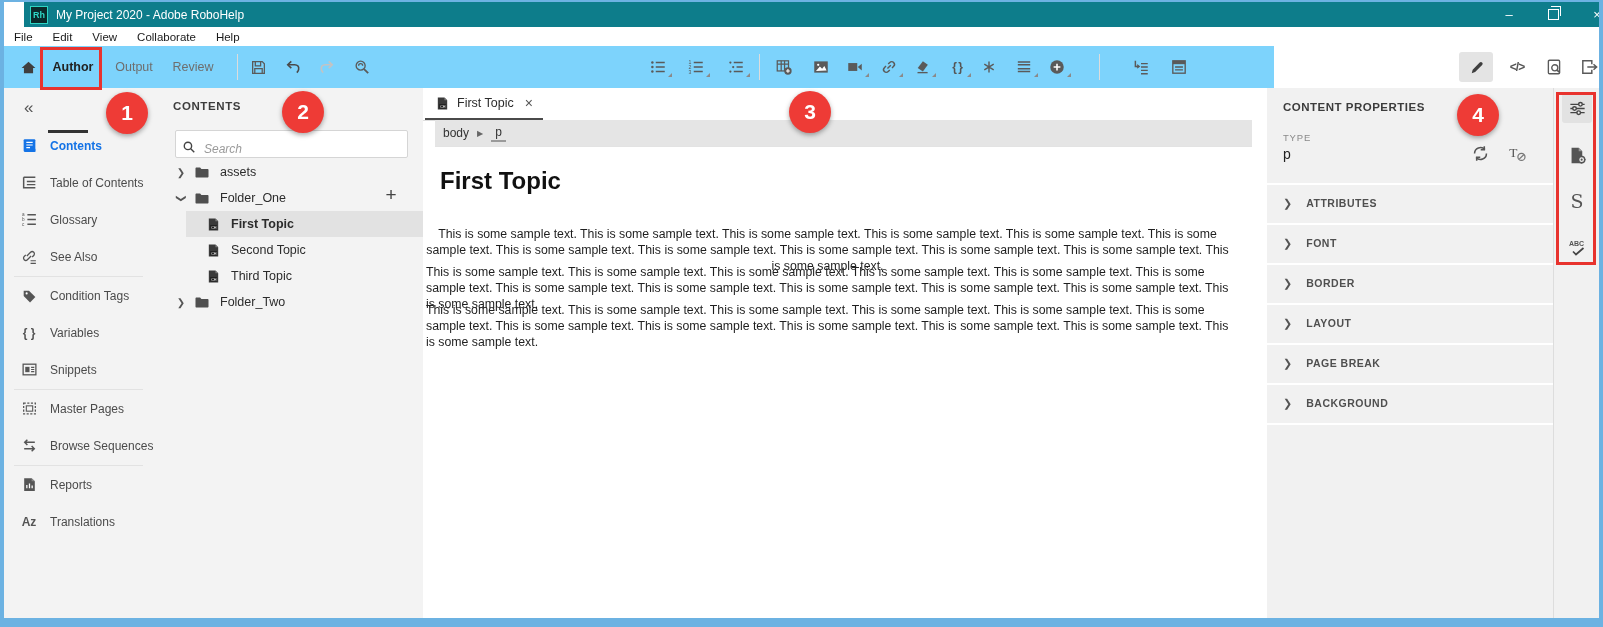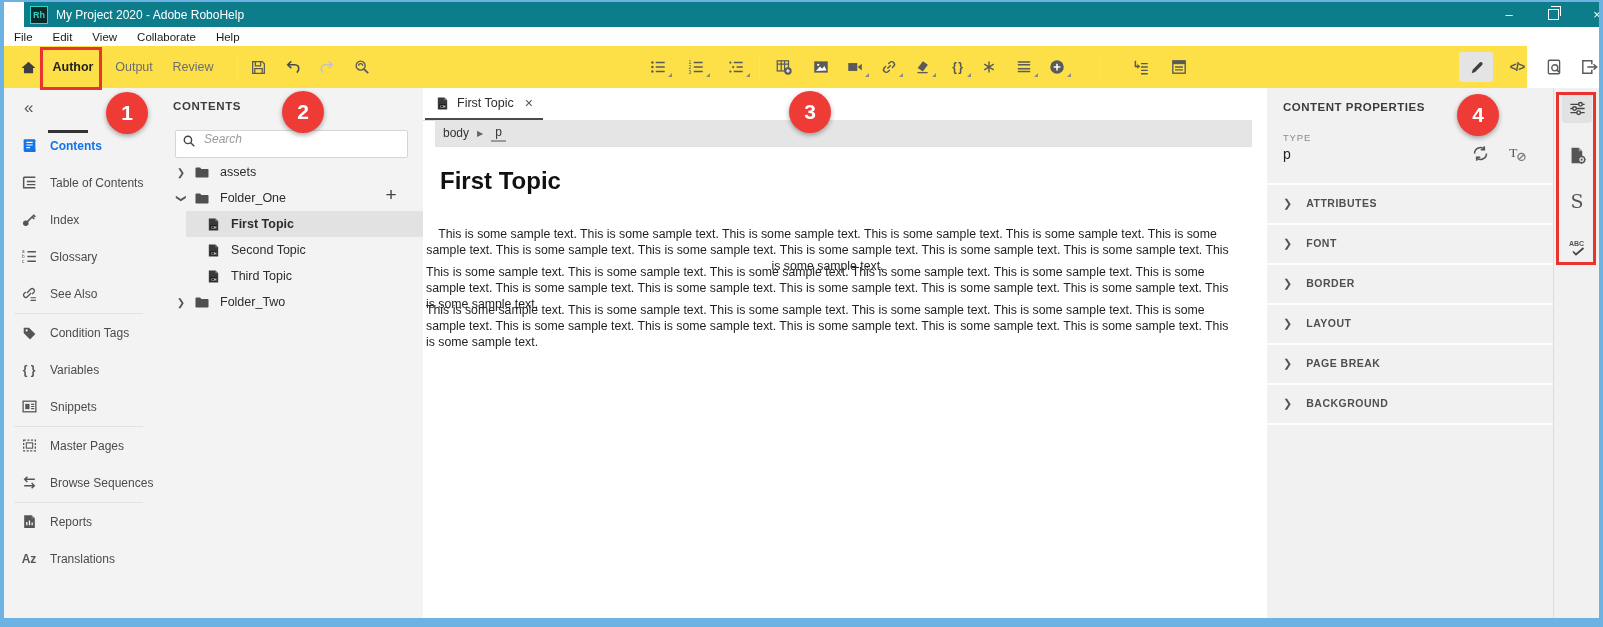--- a/index.html
+++ b/index.html
@@ -14,21 +14,21 @@
            font-size:9px;font-weight:bold;display:flex;align-items:center;justify-content:center;}
   .title-text{margin-left:8px;font-size:12px;}
   .win-controls{margin-left:auto;display:flex;align-items:center;height:100%;}
   .win-btn{width:44px;height:100%;display:flex;align-items:center;justify-content:center;font-size:13px;color:#fff;}
   .restore-glyph{width:9px;height:9px;border:1px solid #fff;position:relative;background:transparent;}
   .restore-glyph:before{content:"";position:absolute;left:2px;top:-4px;width:9px;height:9px;border:1px solid #fff;border-bottom:none;border-left:none;}
   
   .menubar{left:4px;top:27px;width:1595px;height:19px;background:#fff;display:flex;align-items:center;}
   .menu-item{font-size:11.5px;color:#1a1a1a;padding:0 10px;text-align:right;}
   
-  .toolbar{left:4px;top:46px;width:1523px;height:42px;background:#fde047;border-bottom:6px solid #a3a3a3;}
+  .toolbar{left:4px;top:46px;width:1270px;height:42px;background:#7dd3fc;border-bottom:6px solid #a3a3a3;}
   .tb{position:absolute;top:0;height:42px;display:flex;align-items:center;justify-content:center;}
   .tb-tab{font-size:12.5px;color:#6e6e6e;}
   .tb-tab.active{color:#222;font-weight:bold;}
   .vsep{position:absolute;top:8px;width:1px;height:26px;background:#dcdcdc;}
   .ic{display:inline-flex;align-items:center;justify-content:center;width:20px;height:20px;position:relative;}
   .ic svg{display:block;}
   .dd:after{content:"";position:absolute;right:-4px;bottom:0px;border-left:4px solid transparent;border-bottom:4px solid #8a8a8a;}
   .tool-active{background:#e4e4e4;border-radius:3px;width:34px;height:30px;}
   .code-glyph{font-size:12px;color:#555;font-weight:bold;letter-spacing:-1px;}
   
@@ -37,21 +37,21 @@
   .nav-item{display:flex;align-items:center;height:37px;padding-left:16px;gap:12px;font-size:12px;color:#4b4b4b;white-space:nowrap;}
   .nav-item .ic{width:18px;height:18px;flex:none;}
   .nav-item.active{color:#1473e6;font-weight:bold;}
   .nav-div{height:2px;margin:0 0;display:flex;align-items:center;}
   .nav-div i{display:block;height:1px;background:#e2e2e2;width:129px;margin-left:10px;}
   .glyph-ic{font-size:12px;color:#555;font-weight:bold;}
   
   .cpanel{left:153px;top:88px;width:270px;height:530px;background:#f3f3f3;border-right:1px solid #e5e5e5;}
   .cpanel-title{position:absolute;left:20px;top:100px;font-size:11.5px;font-weight:bold;letter-spacing:.6px;color:#3c3c3c;}
   .cpanel-add{position:absolute;left:228px;top:96px;font-size:19px;color:#444;width:20px;text-align:center;}
-  .searchbox{position:absolute;left:22px;top:42px;width:231px;height:26px;background:#fff;border:1px solid #d5d5d5;border-radius:2px;display:flex;align-items:flex-start;}
+  .searchbox{position:absolute;left:22px;top:42px;width:231px;height:26px;background:#fff;border:1px solid #d5d5d5;border-radius:2px;display:flex;align-items:flex-end;}
   .searchbox input{border:none;outline:none;background:transparent;font-size:12px;width:170px;font-family:"Liberation Sans",sans-serif;}
   .searchbox input::placeholder{font-style:italic;color:#9a9a9a;}
   .tree{position:absolute;left:0;top:71px;width:270px;}
   .tree-row{height:26px;display:flex;align-items:center;font-size:12.5px;color:#2c2c2c;}
   .tree-row .chev{width:10px;text-align:center;color:#555;font-size:10px;margin-left:23px;margin-right:6px;}
   .tree-row.topic{padding-left:50px;}
   .tree-row .lbl{margin-left:8px;}
   .tree-row.sel{background:#e2e2e2;margin-left:33px;padding-left:17px;}
   
   .editor{left:423px;top:88px;width:844px;height:530px;background:#fff;}
@@ -340,29 +340,20 @@
       </span>
       <span>Contents</span>
     </div>
     <div class="nav-item">
       <span class="ic">
         <svg width="17" height="17" viewBox="0 0 16 16" stroke="#555" stroke-width="1.4" fill="none">
             <path d="M2.5 3h11M2.5 3v10h11M5.5 7h8M5.5 10h8"></path>
           </svg>
       </span>
       <span>Table of Contents</span>
-    </div>
-    <div class="nav-item">
-      <span class="ic">
-        <svg width="17" height="17" viewBox="0 0 16 16">
-            <circle cx="4.5" cy="11.5" r="2.6" fill="#555"></circle>
-            <path d="M6 10 12.5 3.5M10.5 5.5l2 2M12 4l1.5 1.5" stroke="#555" stroke-width="1.5"></path>
-          </svg>
-      </span>
-      <span>Index</span>
     </div>
     <div class="nav-item">
       <span class="ic">
         <svg width="17" height="17" viewBox="0 0 16 16">
             <g font-family="Liberation Sans" font-size="4.4" fill="#555">
               <text x="1" y="5">a</text>
               <text x="1" y="9.6">b</text>
               <text x="1" y="14.2">c</text>
             </g>
             <g stroke="#555" stroke-width="1.3">

